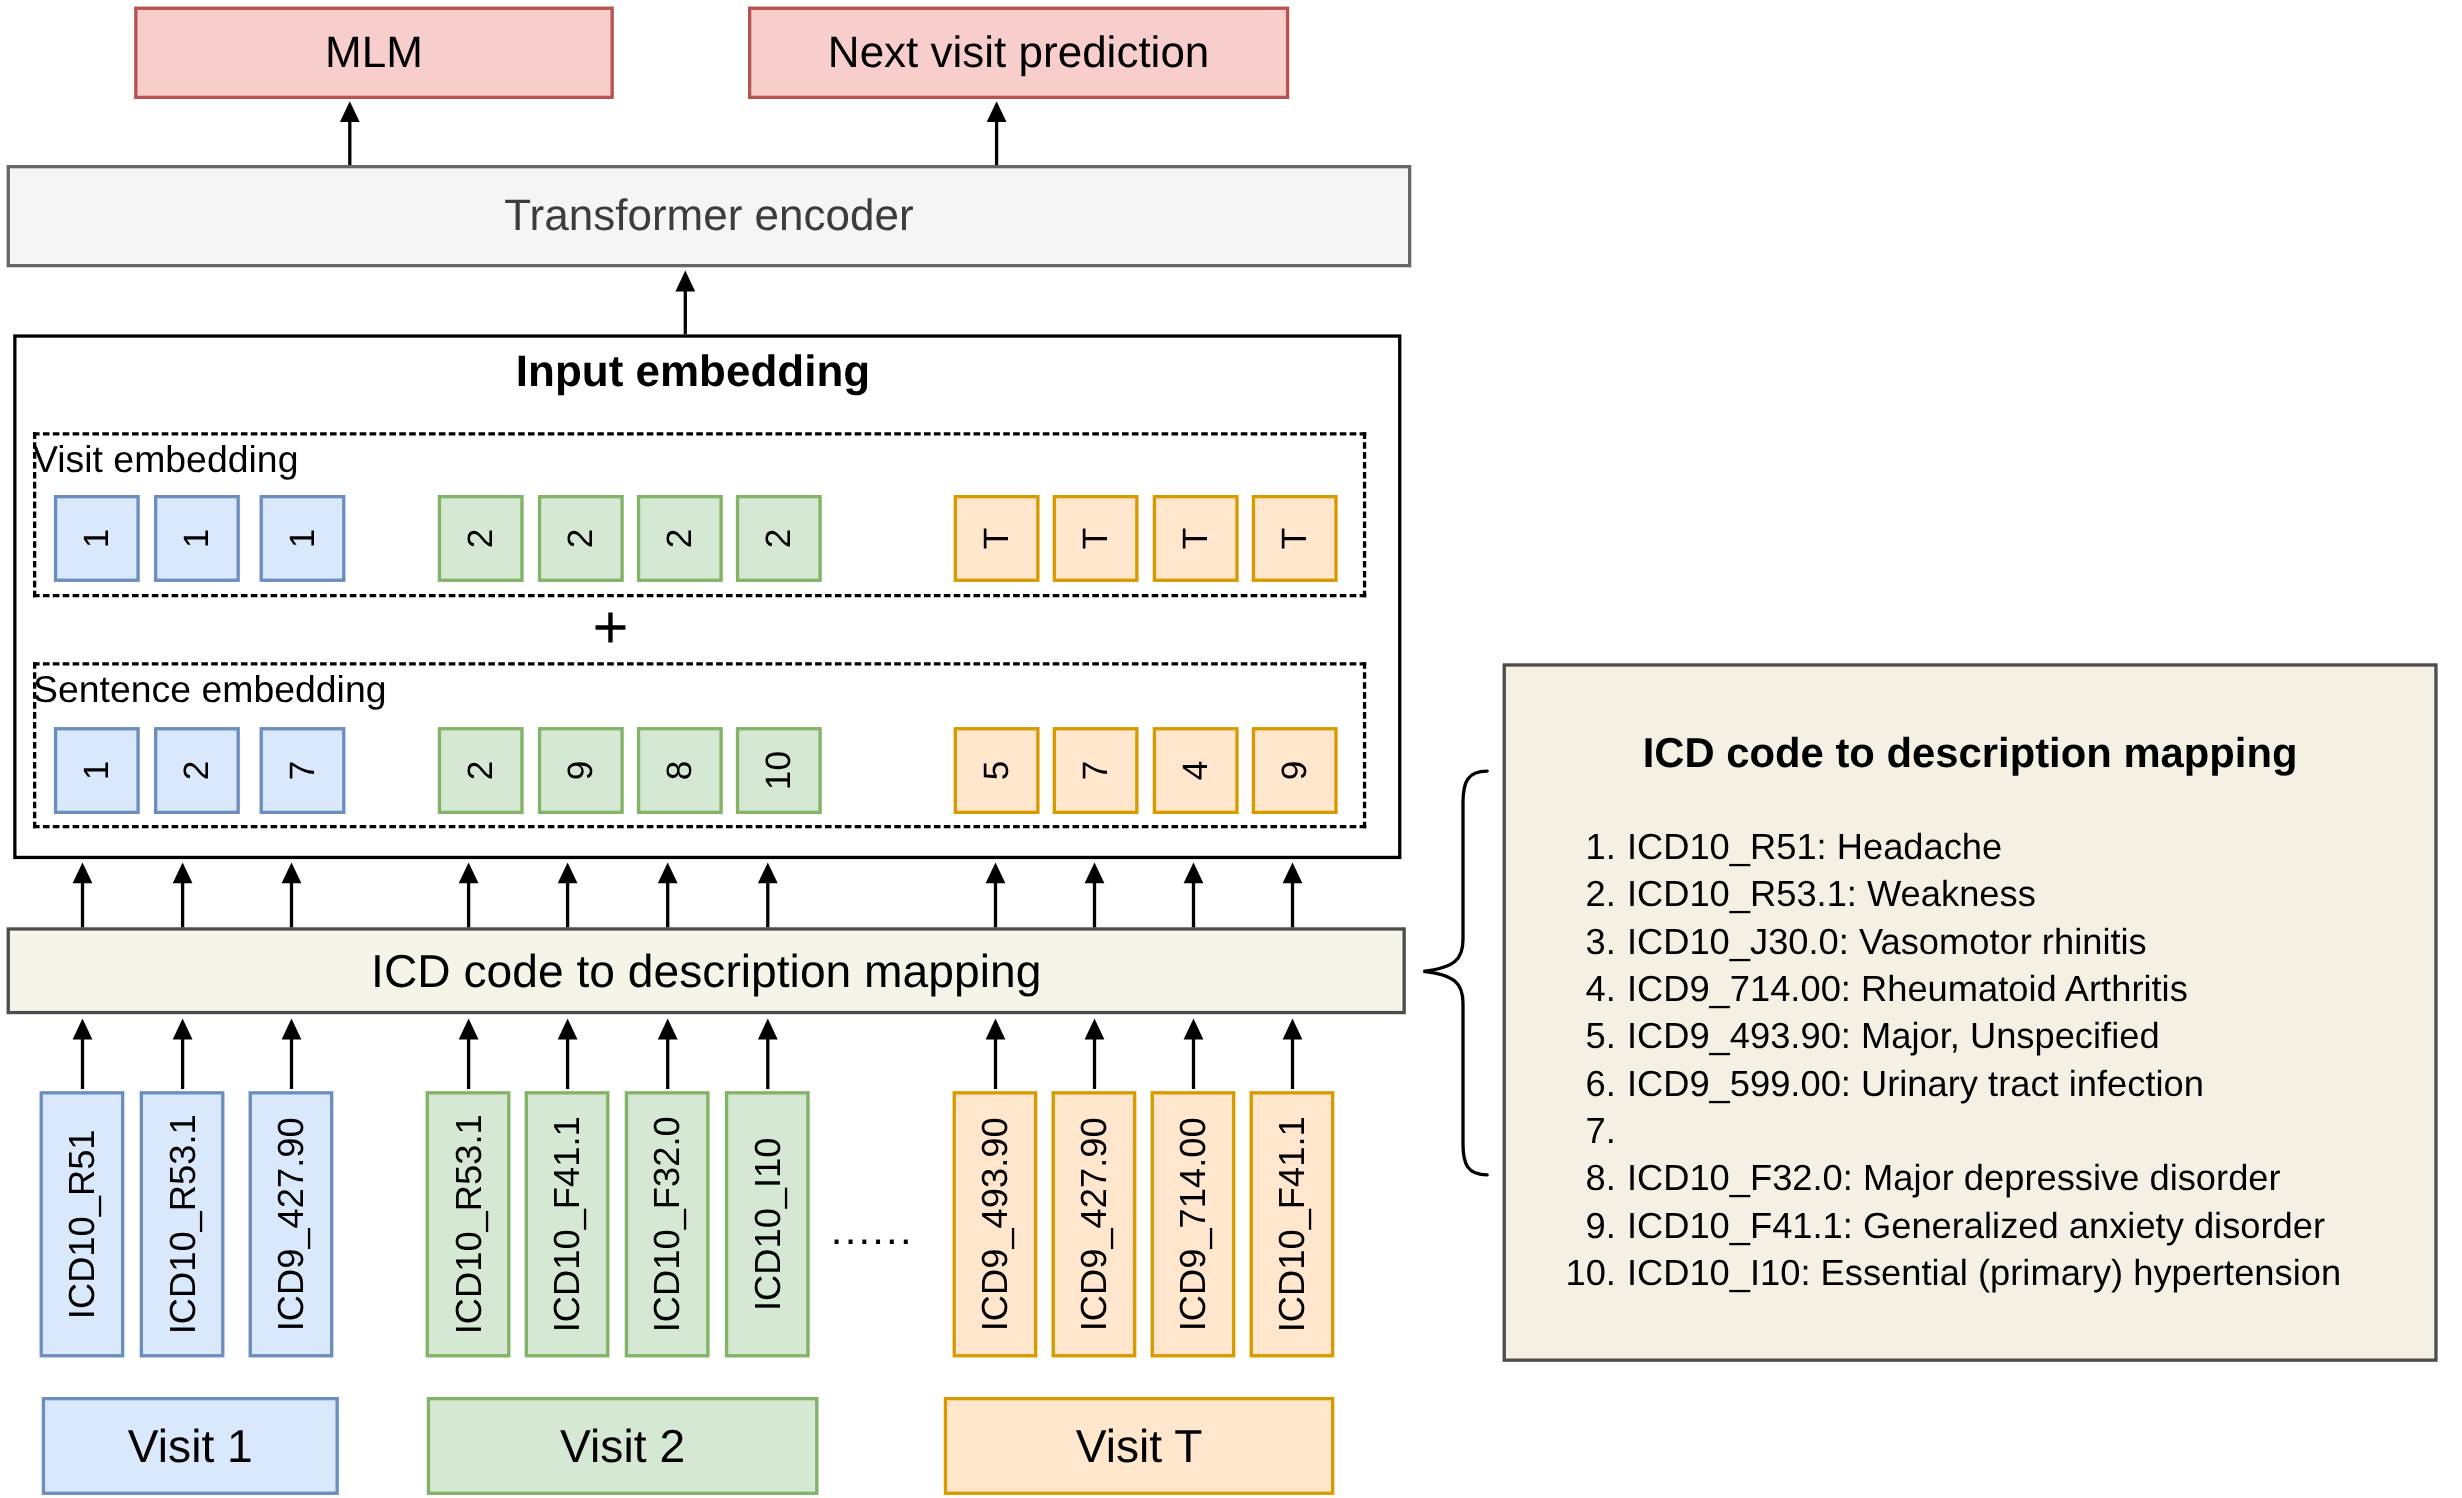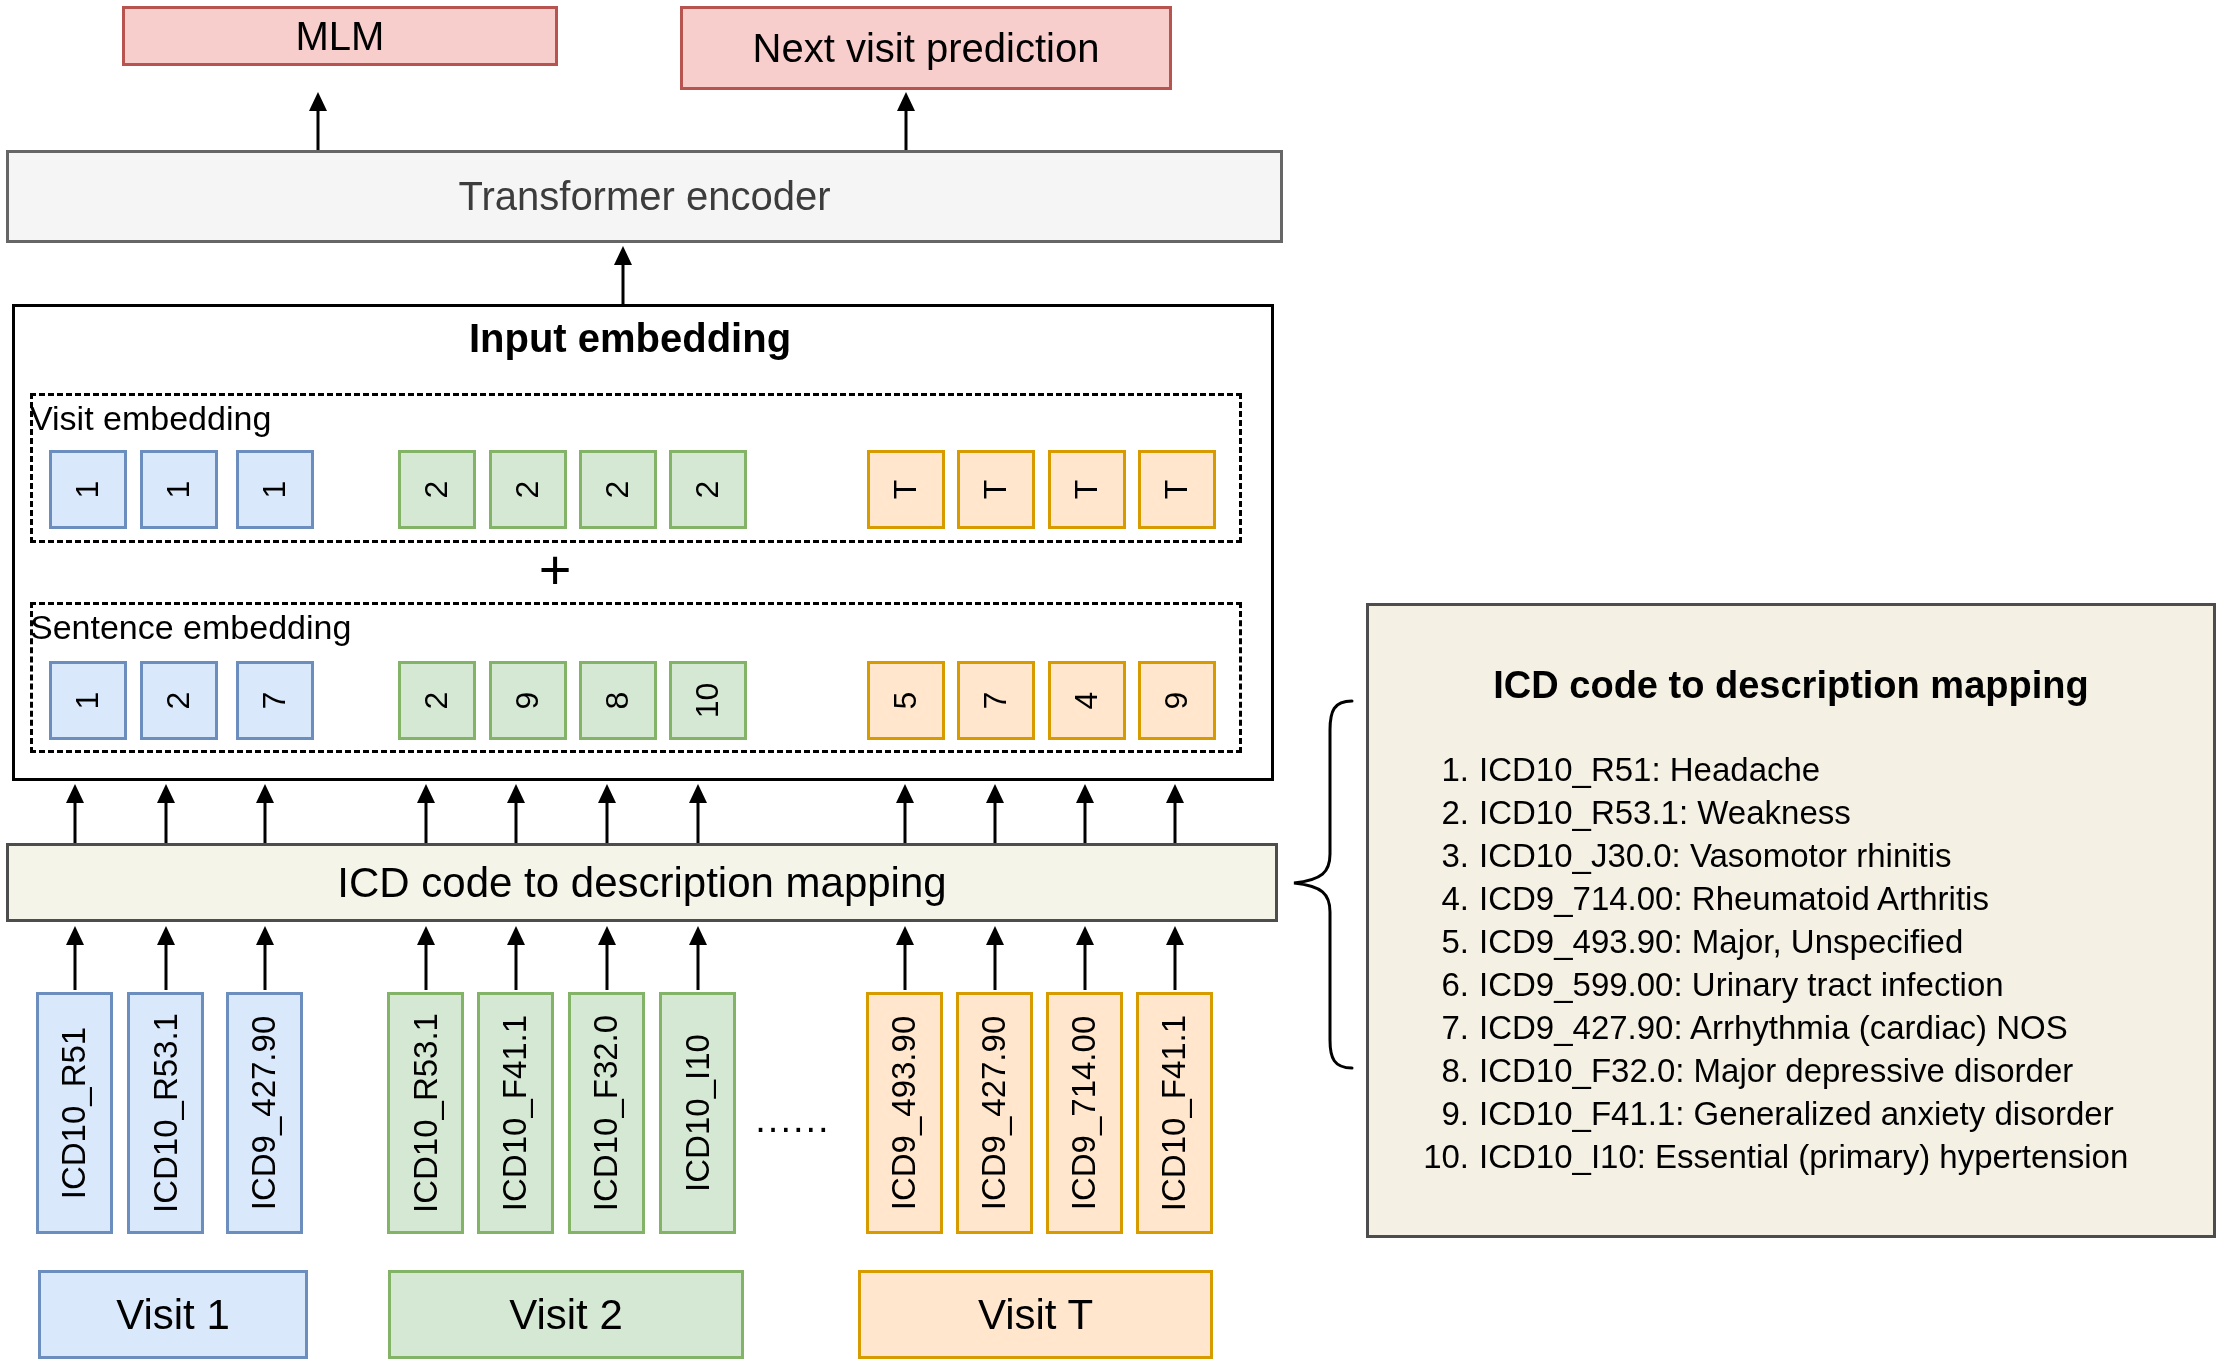--- a/index.html
+++ b/index.html
@@ -33,21 +33,21 @@
   .legend-list{position:absolute;}
   .legend-item{display:flex;font-size:33px;line-height:43px;}
   .legend-num{width:64px;text-align:right;margin-right:10px;flex:none;}
   svg.brace{position:absolute;overflow:visible;}
 </style>
 </head>
 <body>
 
 <div class="canvas" id="canvas">
 
-  <div class="box head-box" style="left:122px;top:6px;width:436px;height:60px;">
+  <div class="box head-box" style="left:122px;top:6px;width:436px;height:84px;">
     <span>MLM</span>
   </div>
   <div class="box head-box" style="left:680px;top:6px;width:492px;height:84px;">
     <span>Next visit prediction</span>
   </div>
 
   <div class="box encoder-box" style="left:6px;top:150px;width:1277px;height:93px;">
     <span>Transformer encoder</span>
   </div>
 
@@ -95,21 +95,20 @@
         <div class="legend-item">
           <span class="legend-num">5.</span>
           <span>ICD9_493.90: Major, Unspecified</span>
         </div>
         <div class="legend-item">
           <span class="legend-num">6.</span>
           <span>ICD9_599.00: Urinary tract infection</span>
         </div>
         <div class="legend-item">
           <span class="legend-num">7.</span>
-          <span>ICD9_427.90: Arrhythmia (cardiac) NOS</span>
         </div>
         <div class="legend-item">
           <span class="legend-num">8.</span>
           <span>ICD10_F32.0: Major depressive disorder</span>
         </div>
         <div class="legend-item">
           <span class="legend-num">9.</span>
           <span>ICD10_F41.1: Generalized anxiety disorder</span>
         </div>
         <div class="legend-item">

